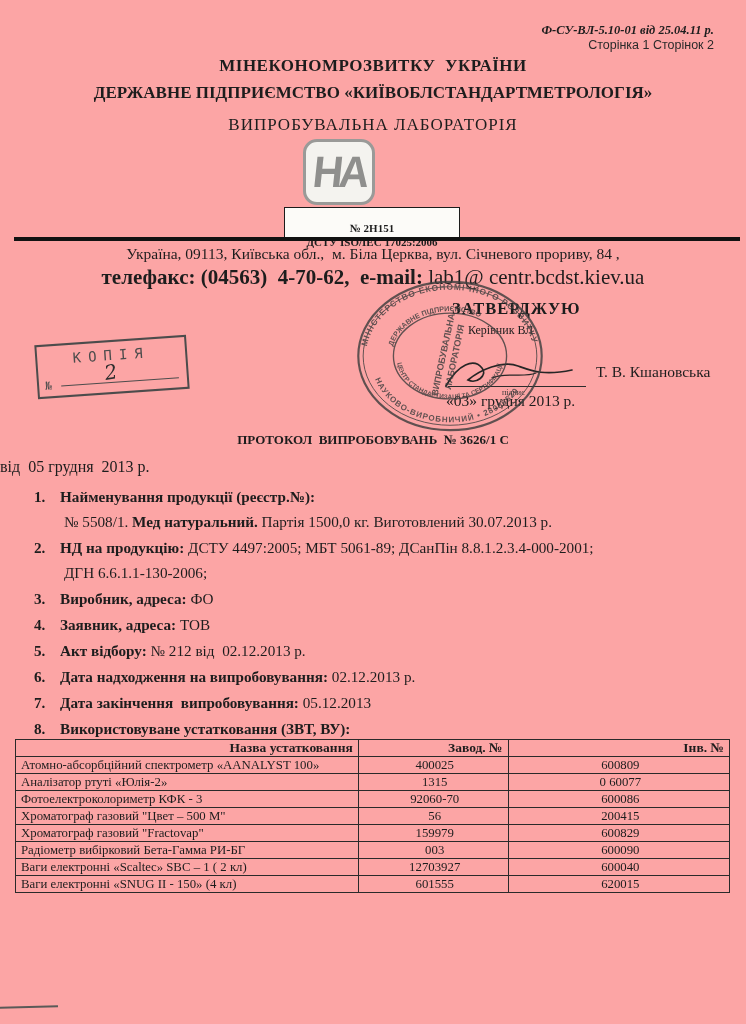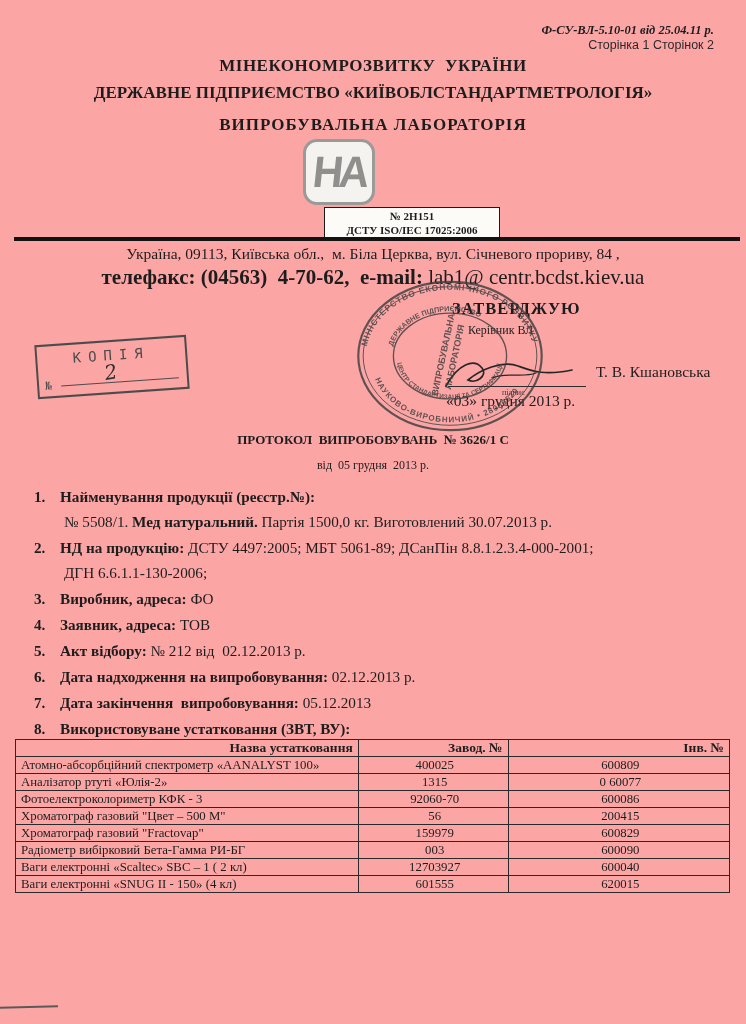--- a/index.html
+++ b/index.html
@@ -14,31 +14,31 @@
   .form-ref { position:absolute; top:23px; right:32px; text-align:right; line-height:15px; }
   .form-ref .code { font-style:italic; font-weight:bold; font-size:12.5px; }
   .form-ref .pagec { font-family:"Liberation Sans",sans-serif; font-size:12.5px; color:#2a2a2a; }
 
   
   .h-ministry { position:absolute; top:56px; left:0; width:100%; text-align:center;
     font-weight:bold; font-size:17px; letter-spacing:0.5px; }
   .h-enterprise { position:absolute; top:83px; left:0; width:100%; text-align:center;
     font-weight:bold; font-size:17px; }
   .h-lab { position:absolute; top:115px; left:0; width:100%; text-align:center;
-    font-weight:bold; font-size:17px; letter-spacing:1px; }
+    font-weight:normal; font-size:17px; letter-spacing:1px; }
 
   
   .logo { position:absolute; top:139px; left:303px; width:72px; height:66px;
     border:3px solid #9a9a98; border-radius:14px; background:#f4f3ef;
     display:flex; align-items:center; justify-content:center; }
   .logo .mono { font-family:"Liberation Sans",sans-serif; font-weight:bold; font-size:42px;
     color:#8f8f8d; transform:skewX(-6deg) scaleY(1.05); letter-spacing:-4px; }
   .accr-box { position:absolute; top:207px; left:284px; width:176px; height:31px;
     border:1.5px solid #1c1c1c; text-align:center; font-weight:bold; font-size:11px; line-height:14px;
-    padding-top:1px; background:#fcfbf8;margin-left:40px; }
+    padding-top:13px; background:#fcfbf8; }
 
   .rule { position:absolute; top:237px; left:14px; width:726px; height:4px; background:#121212; }
 
   
   .addr1 { position:absolute; top:245px; left:0; width:100%; text-align:center; font-size:15.5px; }
   .addr2 { position:absolute; top:265px; left:0; width:100%; text-align:center; font-size:21px; }
   .addr2 b { font-weight:bold; }
 
   
   .copy-stamp { position:absolute; top:340px; left:36px; width:152px; height:54px;
@@ -58,21 +58,21 @@
   .approver { position:absolute; top:363px; left:596px; font-size:15.5px; }
   .appr-date { position:absolute; top:392px; left:446px; font-size:15.5px; }
   .sig-svg { position:absolute; top:352px; left:440px; }
 
   
   .seal { position:absolute; top:276px; left:352px; opacity:0.82; }
 
   
   .p-title { position:absolute; top:432px; left:0; width:100%; text-align:center;
     font-weight:bold; font-size:13px; }
-  .p-date { position:absolute; top:458px; left:0; width:100%; text-align:center; font-size:12px; }
+  .p-date { position:absolute; top:458px; left:0; width:100%; text-align:left; font-size:16px; }
 
   
   .items { position:absolute; top:484px; left:34px; width:694px; font-size:15.2px; line-height:25px; }
   .item { margin-bottom:1px; }
   .num { display:inline-block; width:26px; font-weight:bold; }
   .lbl { font-weight:bold; }
   .ind { padding-left:30px; }
 
   
   .eq-table { position:absolute; top:739px; left:15px; width:715px;

